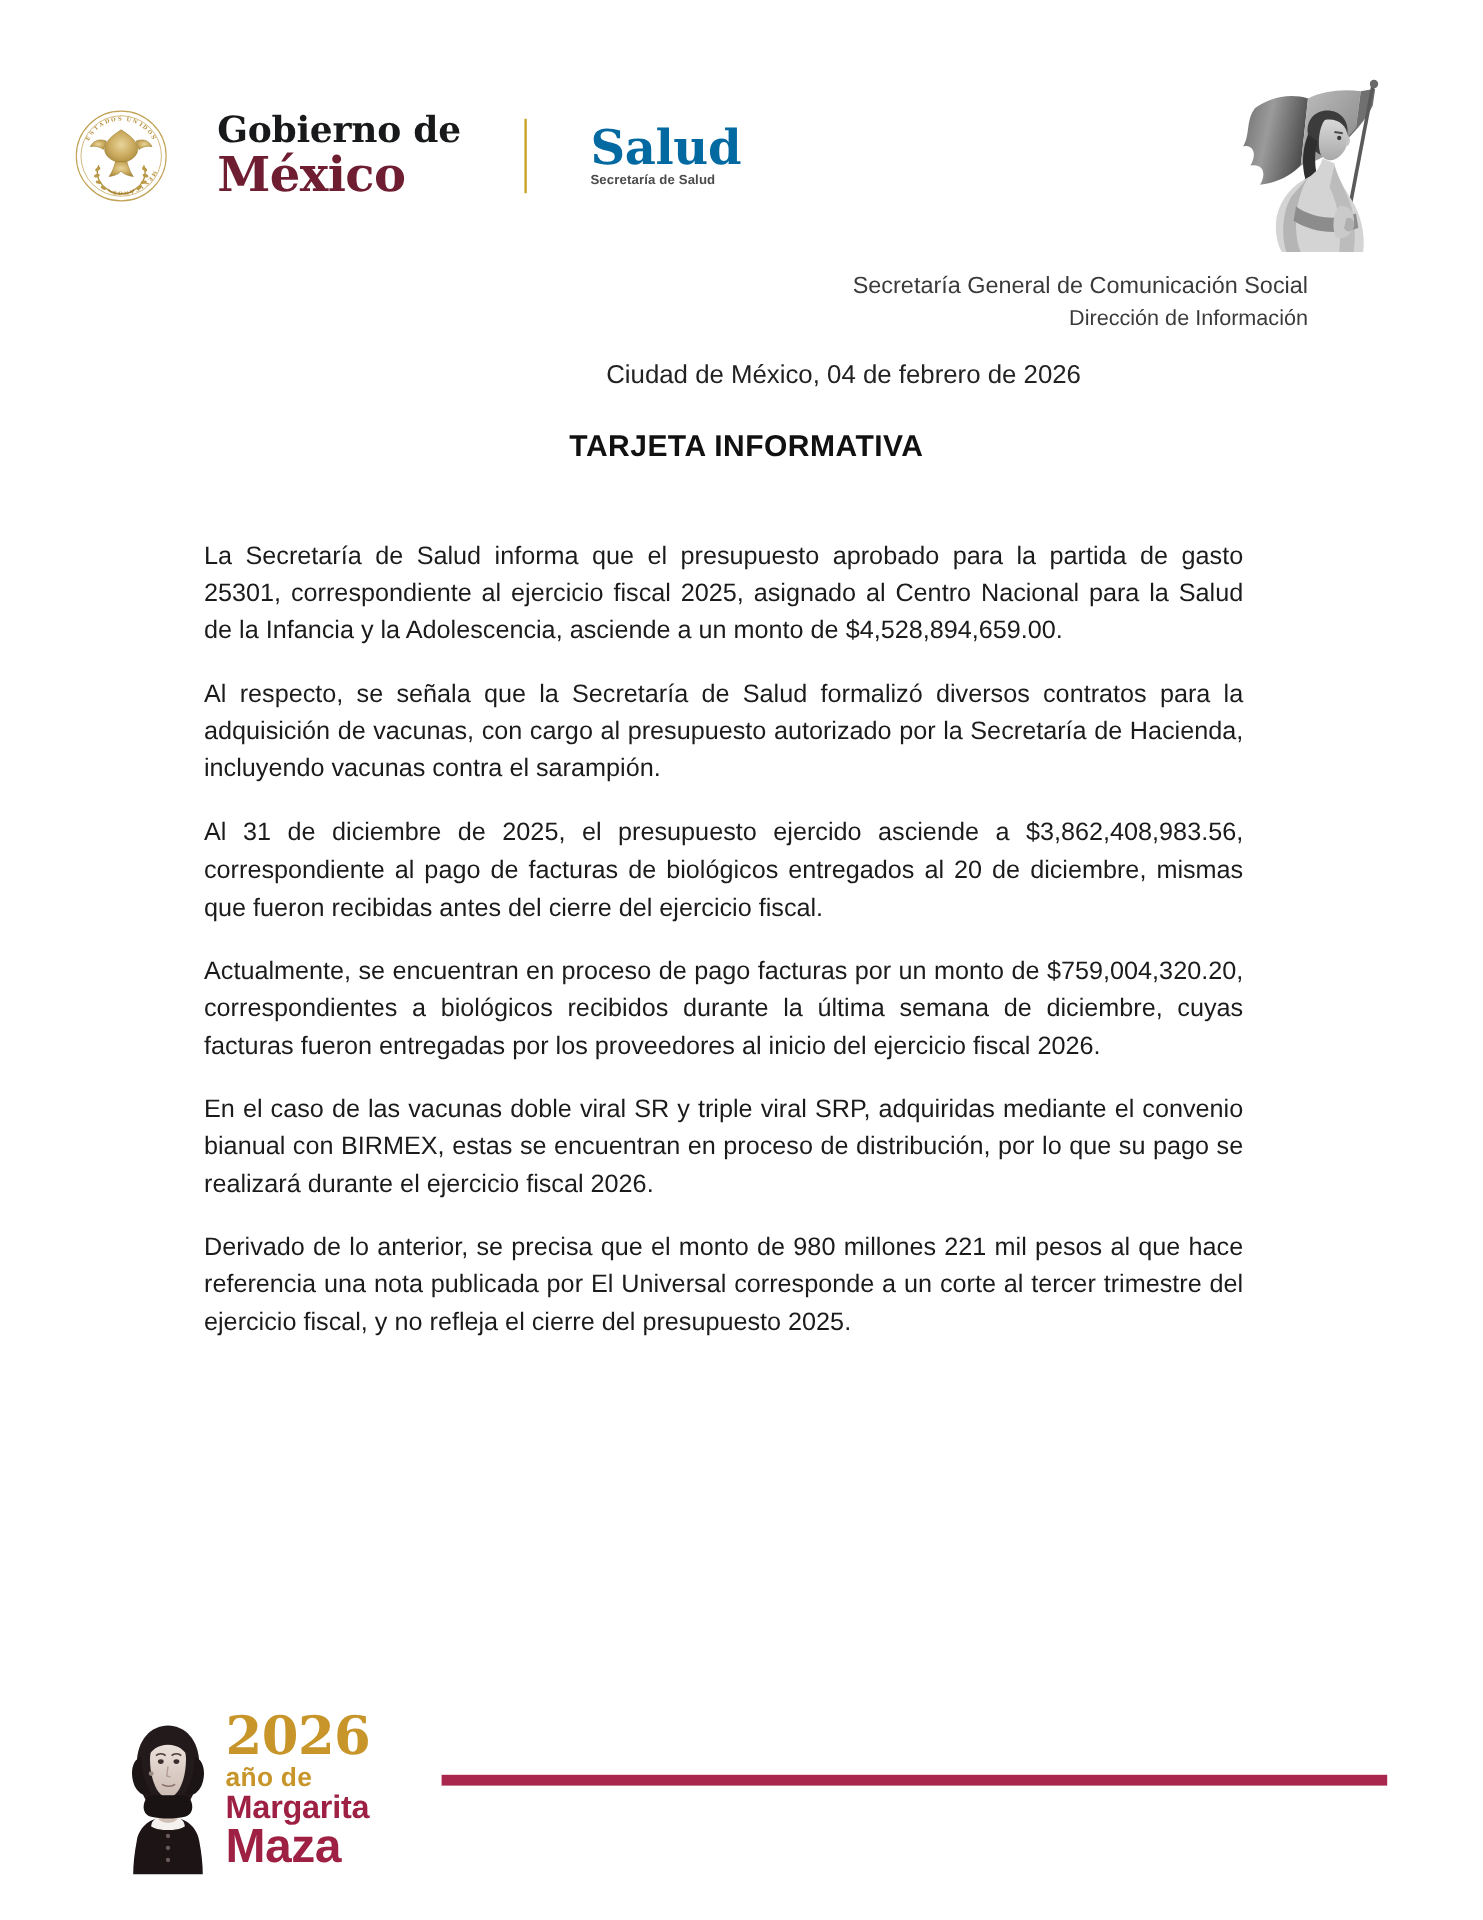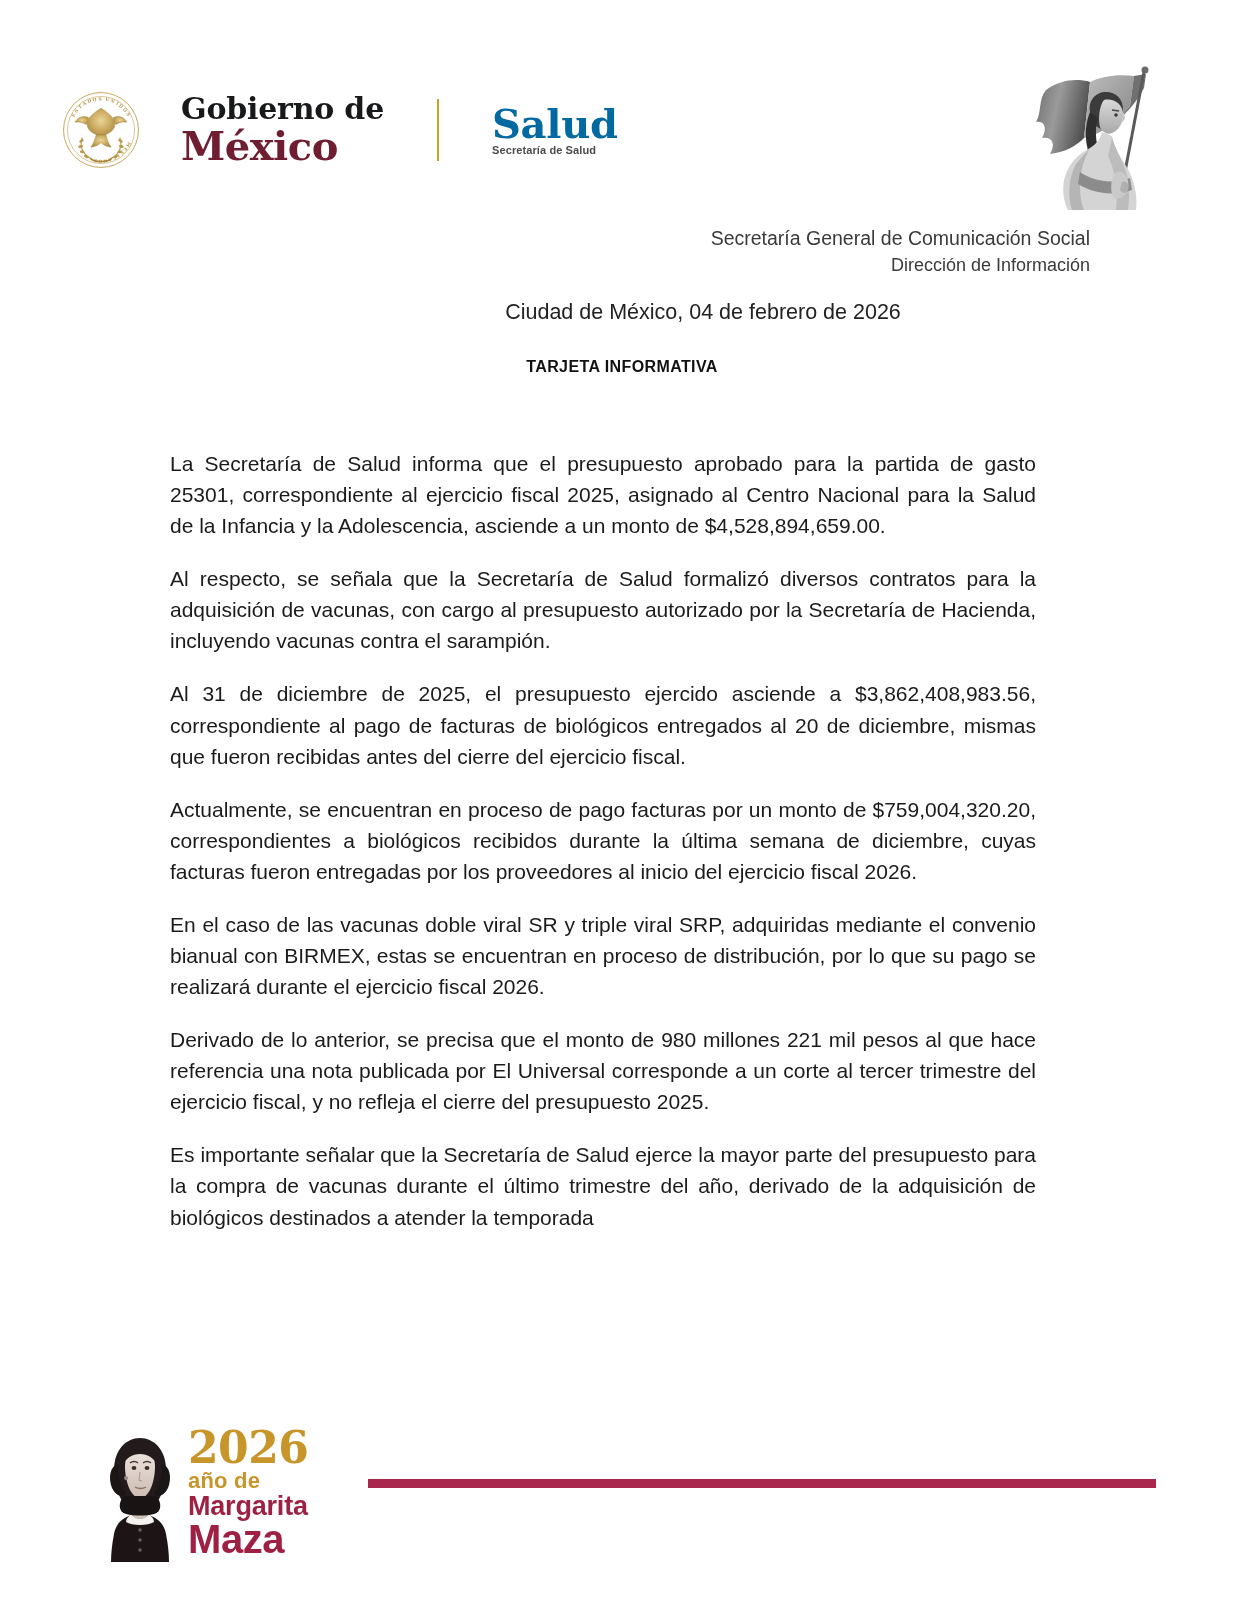--- a/index.html
+++ b/index.html
@@ -125,21 +125,21 @@
   }
 
   .doc-title {
     position: absolute;
     left: 0;
     top: 358px;
     width: 1236px;
     text-align: center;
     padding-left: 8px;
     box-sizing: border-box;
-    font-size: 16px;
+    font-size: 25px;
     font-weight: 700;
     letter-spacing: 0.4px;
     color: #111;
   }
 
   
   .body-copy {
     position: absolute;
     left: 170px;
     top: 448px;
@@ -386,21 +386,20 @@
 
   <div class="doc-title">TARJETA INFORMATIVA</div>
 
   <div class="body-copy">
     <p class="para">La Secretaría de Salud informa que el presupuesto aprobado para la partida de gasto 25301, correspondiente al ejercicio fiscal 2025, asignado al Centro Nacional para la Salud de la Infancia y la Adolescencia, asciende a un monto de $4,528,894,659.00.</p>
     <p class="para">Al respecto, se señala que la Secretaría de Salud formalizó diversos contratos para la adquisición de vacunas, con cargo al presupuesto autorizado por la Secretaría de Hacienda, incluyendo vacunas contra el sarampión.</p>
     <p class="para">Al 31 de diciembre de 2025, el presupuesto ejercido asciende a $3,862,408,983.56, correspondiente al pago de facturas de biológicos entregados al 20 de diciembre, mismas que fueron recibidas antes del cierre del ejercicio fiscal.</p>
     <p class="para">Actualmente, se encuentran en proceso de pago facturas por un monto de $759,004,320.20, correspondientes a biológicos recibidos durante la última semana de diciembre, cuyas facturas fueron entregadas por los proveedores al inicio del ejercicio fiscal 2026.</p>
     <p class="para">En el caso de las vacunas doble viral SR y triple viral SRP, adquiridas mediante el convenio bianual con BIRMEX, estas se encuentran en proceso de distribución, por lo que su pago se realizará durante el ejercicio fiscal 2026.</p>
     <p class="para">Derivado de lo anterior, se precisa que el monto de 980 millones 221 mil pesos al que hace referencia una nota publicada por El Universal corresponde a un corte al tercer trimestre del ejercicio fiscal, y no refleja el cierre del presupuesto 2025.</p>
-    <p class="para">Es importante señalar que la Secretaría de Salud ejerce la mayor parte del presupuesto para la compra de vacunas durante el último trimestre del año, derivado de la adquisición de biológicos destinados a atender la temporada</p>
   </div>
 
   <div class="footer">
 
     <div class="maza-logo">
       <div class="maza-portrait">
         <svg viewBox="0 0 96 136" width="96" height="136" aria-hidden="true">
           <defs>
             <linearGradient id="mskin" x1="0" y1="0" x2="0" y2="1">
               <stop offset="0%" stop-color="#f0e6e0"></stop>

